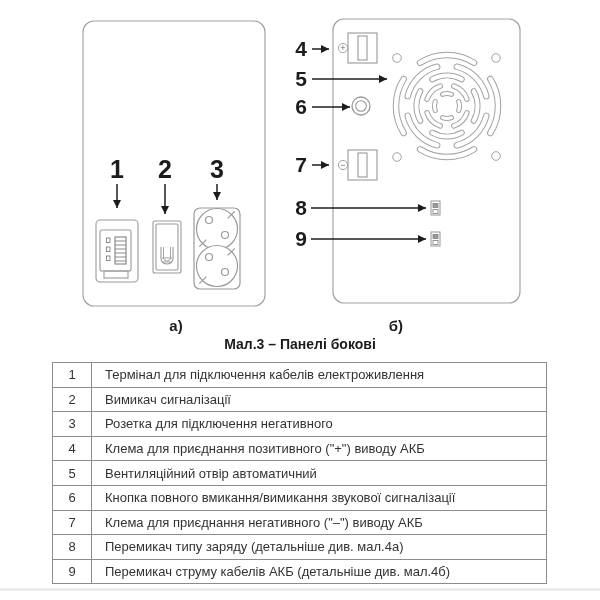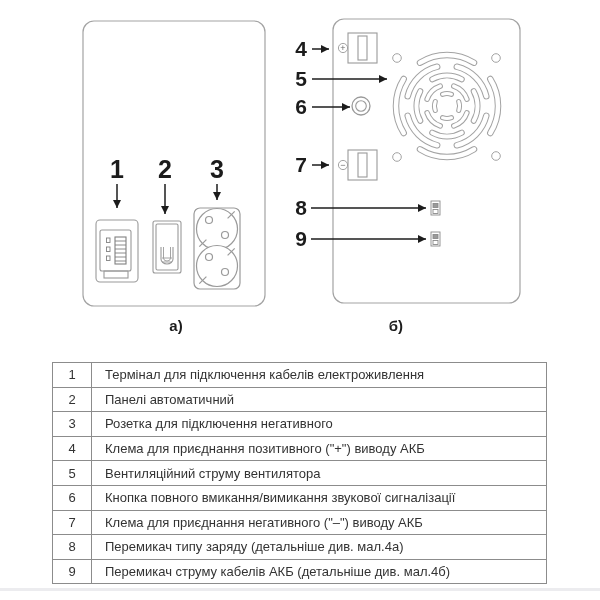--- a/index.html
+++ b/index.html
@@ -196,42 +196,43 @@
       <line x1="312" y1="107" x2="350" y2="107" marker-end="url(#ah)"></line>
       <line x1="312" y1="165" x2="329" y2="165" marker-end="url(#ah)"></line>
       <line x1="311" y1="208" x2="426" y2="208" marker-end="url(#ah)"></line>
       <line x1="311" y1="239" x2="426" y2="239" marker-end="url(#ah)"></line>
     </g>
 
     <text class="panel-label" x="176" y="331" text-anchor="middle">а)</text>
     <text class="panel-label" x="396" y="331" text-anchor="middle">б)</text>
   </svg>
 
+  <div class="caption">Мал.3 – Панелі бокові</div>
 
   <table class="legend">
     <tbody>
       <tr>
         <td class="num">1</td>
         <td class="desc">Термінал для підключення кабелів електроживлення</td>
       </tr>
       <tr>
         <td class="num">2</td>
-        <td class="desc">Панелі автоматичний</td>
+        <td class="desc">Вимикач сигналізації</td>
       </tr>
       <tr>
         <td class="num">3</td>
         <td class="desc">Розетка для підключення негативного</td>
       </tr>
       <tr>
         <td class="num">4</td>
         <td class="desc">Клема для приєднання позитивного ("+") виводу АКБ</td>
       </tr>
       <tr>
         <td class="num">5</td>
-        <td class="desc">Вентиляційний струму вентилятора</td>
+        <td class="desc">Вентиляційний отвір автоматичний</td>
       </tr>
       <tr>
         <td class="num">6</td>
         <td class="desc">Кнопка повного вмикання/вимикання звукової сигналізації</td>
       </tr>
       <tr>
         <td class="num">7</td>
         <td class="desc">Клема для приєднання негативного ("–") виводу АКБ</td>
       </tr>
       <tr>

